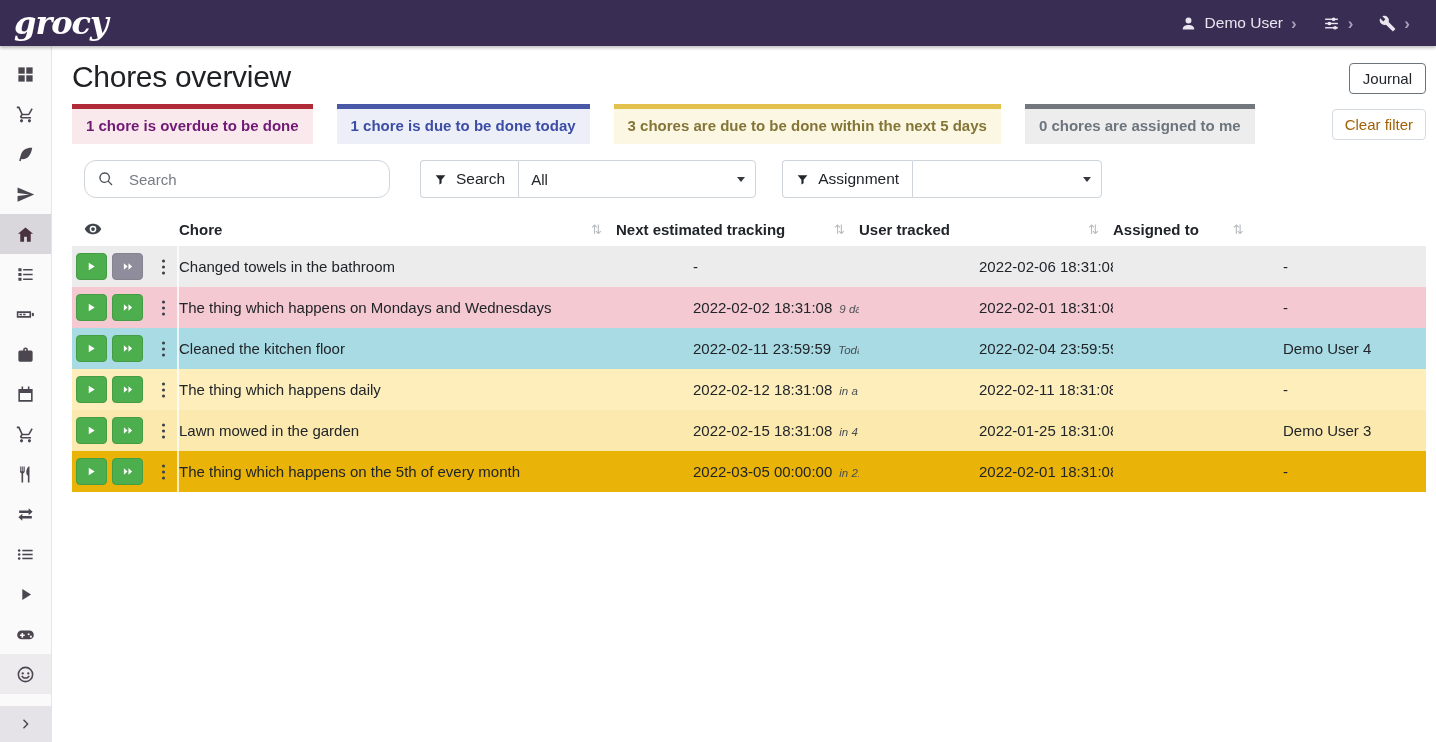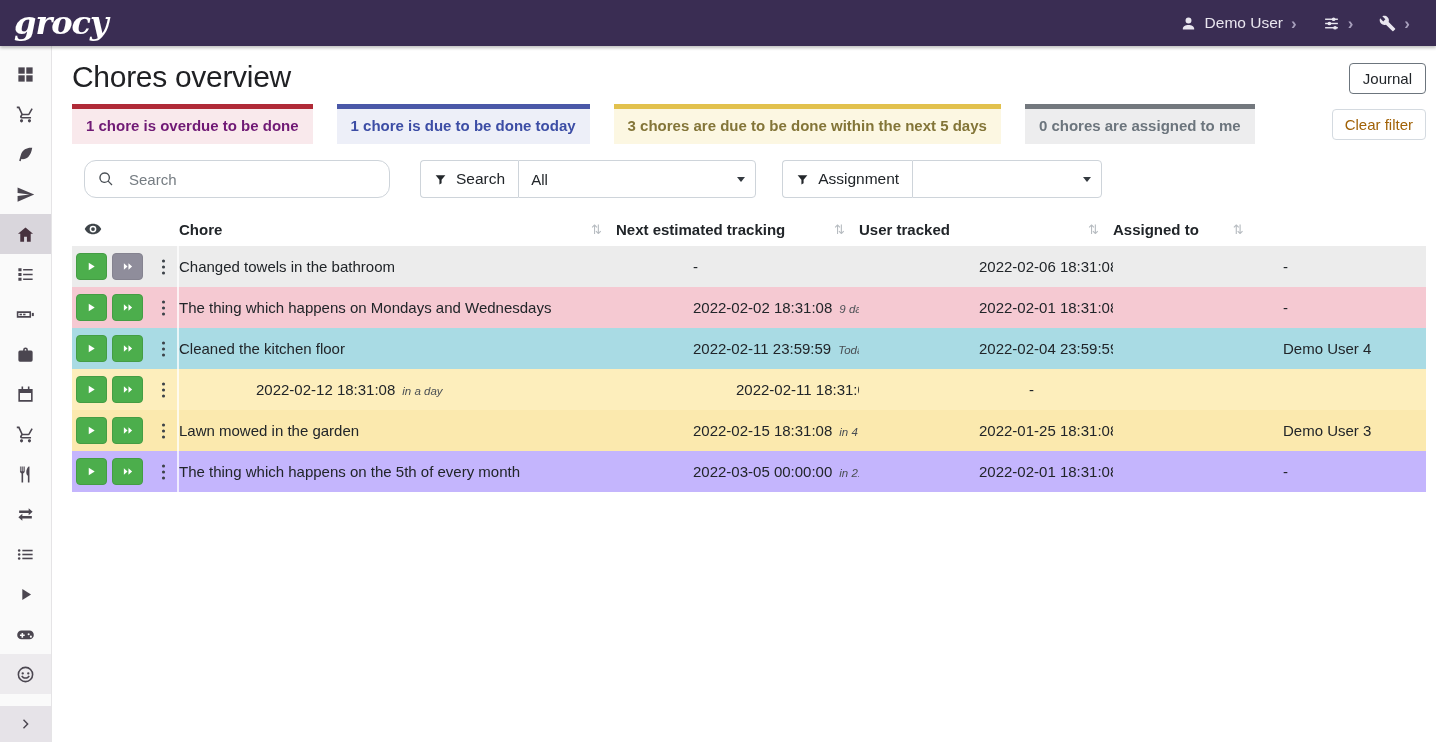--- a/index.html
+++ b/index.html
@@ -111,21 +111,21 @@
   .th-assigned .sort { margin-left:34px; }
   .th-eye { padding-left:12px; color:#3e4449; cursor:pointer; }
   .th-eye svg { width:18px; height:18px; fill:currentColor; }
 
   .trow { height:41px; }
   .bg-stripe  { background:#ececec; }
   .bg-overdue { background:#f5c9d2; }
   .bg-today   { background:#a9dbe4; }
   .bg-soon-a  { background:#fdeebc; }
   .bg-soon-b  { background:#fbe9ae; }
-  .bg-plain   { background:#c4b5fd; }
+  .bg-plain   { background:#eab308; }
 
   .cell { overflow:hidden; white-space:nowrap; }
   .cell-controls { display:flex; align-items:center; gap:5px; padding-left:4px; height:100%; border-right:2px solid rgba(255,255,255,.75); }
   .btn-track, .btn-skip {
     width:31px; height:27px; border-radius:4px; border:1px solid #449d44; background:#4cae4c;
     display:flex; align-items:center; justify-content:center; cursor:pointer; padding:0;
   }
   .btn-track svg, .btn-skip svg { fill:#fff; }
   .btn-skip.is-disabled { background:#8f8d9b; border-color:#858390; }
   .btn-menu {
@@ -490,20 +490,21 @@
             </svg>
           </button>
         <button class="btn-menu">
             <svg width="5" height="18" viewBox="0 0 6 24">
               <circle cx="3" cy="4" r="2.1"></circle>
               <circle cx="3" cy="12" r="2.1"></circle>
               <circle cx="3" cy="20" r="2.1"></circle>
             </svg>
           </button>
       </div>
+      <div class="cell cell-chore"><span>The thing which happens daily</span></div>
       <div class="cell cell-next"><span>2022-02-12 18:31:08</span><span class="ago">in a day</span></div>
       <div class="cell cell-last"><span>2022-02-11 18:31:08</span></div>
       <div class="cell cell-assigned"><span>-</span></div>
     </div>
 
     <div class="trow bg-soon-b">
       <div class="cell cell-controls">
         <button class="btn-track">
             <svg width="11" height="11" viewBox="0 0 24 24">
               <path d="M6 4v16l13-8L6 4z"></path>

